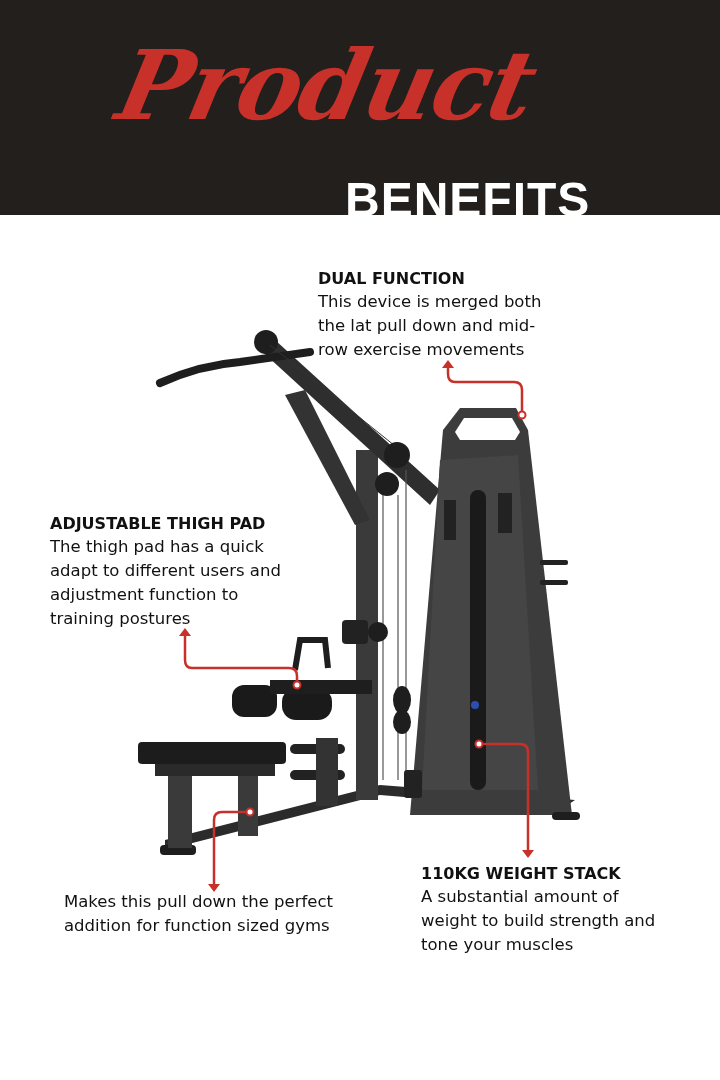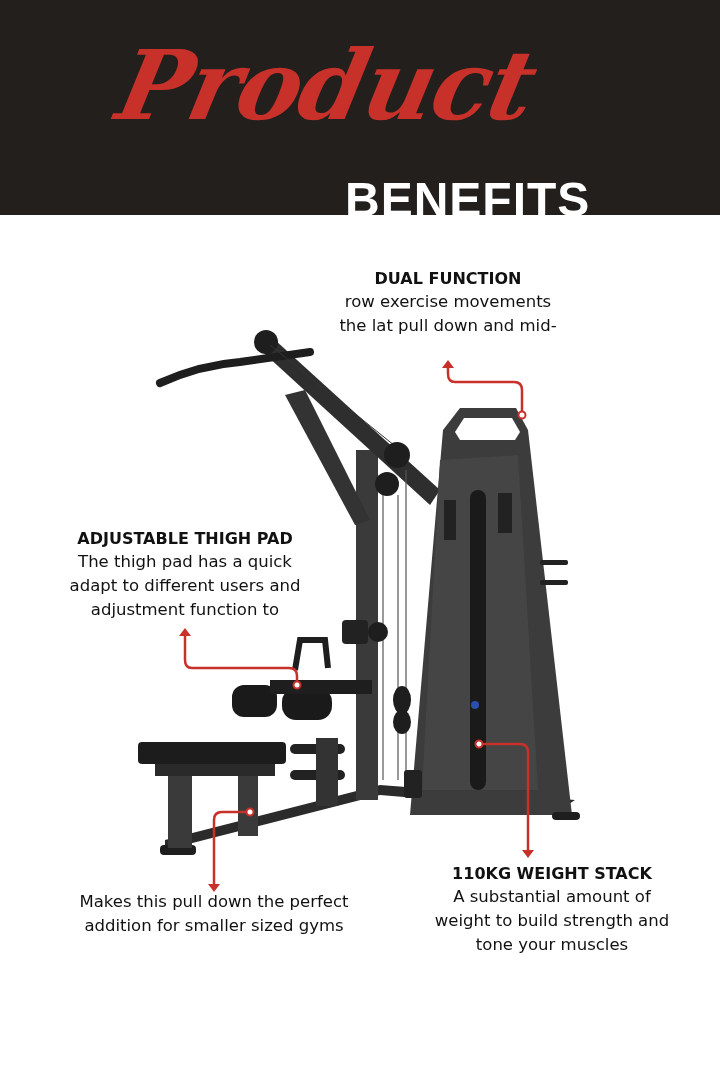--- a/index.html
+++ b/index.html
@@ -1,20 +1,20 @@
 <!DOCTYPE html>
 <html><head>
 <meta charset="utf-8">
 <style>
   html, body { margin:0; padding:0; }
   body { width:720px; height:1080px; background:#ffffff; position:relative; overflow:hidden; font-family:"DejaVu Sans", sans-serif; color:#111; }
   .header { position:absolute; left:0; top:0; width:720px; height:215px; background:#221f1c; }
   .script-title { position:absolute; left:120px; top:38px; font-family:"DejaVu Serif", serif; font-style:italic; font-weight:bold; font-size:96px; color:#c8302a; letter-spacing:-2px; transform:skewX(-12deg); line-height:1; }
   .bold-title { position:absolute; left:345px; top:132px; font-family:"Liberation Sans", sans-serif; font-weight:bold; font-size:48px; color:#ffffff; letter-spacing:1px; line-height:1;margin-top:44px; }
-  .callout { position:absolute; text-align:center; }
+  .callout { position:absolute; }
   .callout .h { font-weight:bold; font-size:16px; line-height:22px; }
   .callout .b { font-size:16.5px; line-height:24px; }
   svg.overlay { position:absolute; left:0; top:0; }
 </style>
 </head>
 <body>
 
 <div class="header">
   <div class="script-title">Product</div>
   <div class="bold-title">BENEFITS</div>
@@ -85,34 +85,36 @@
   <g stroke="#c8302a" stroke-width="2" fill="#fff">
     <circle cx="522" cy="415" r="3.5"></circle>
     <circle cx="297" cy="685" r="3.5"></circle>
     <circle cx="250" cy="812" r="3.5"></circle>
     <circle cx="479" cy="744" r="3.5"></circle>
   </g>
 </svg>
 
 <div class="callout" style="left:318px; top:268px; width:260px;">
   <div class="h">DUAL FUNCTION</div>
+  <div class="b">This device is merged both</div>
+  <div class="b">the lat pull down and mid-</div>
   <div class="b">row exercise movements</div>
-  <div class="b">the lat pull down and mid-</div>
 </div>
 
-<div class="callout" style="left:50px; top:513px; width:270px;margin-top:15px;">
+<div class="callout" style="left:50px; top:513px; width:270px;">
   <div class="h">ADJUSTABLE THIGH PAD</div>
   <div class="b">The thigh pad has a quick</div>
   <div class="b">adapt to different users and</div>
   <div class="b">adjustment function to</div>
+  <div class="b">training postures</div>
 </div>
 
 <div class="callout" style="left:64px; top:890px; width:300px;">
   <div class="b">Makes this pull down the perfect</div>
-  <div class="b">addition for smaller sized gyms</div>
+  <div class="b">addition for function sized gyms</div>
 </div>
 
 <div class="callout" style="left:421px; top:863px; width:262px;">
   <div class="h">110KG WEIGHT STACK</div>
   <div class="b">A substantial amount of</div>
   <div class="b">weight to build strength and</div>
   <div class="b">tone your muscles</div>
 </div>
 
 </body></html>

